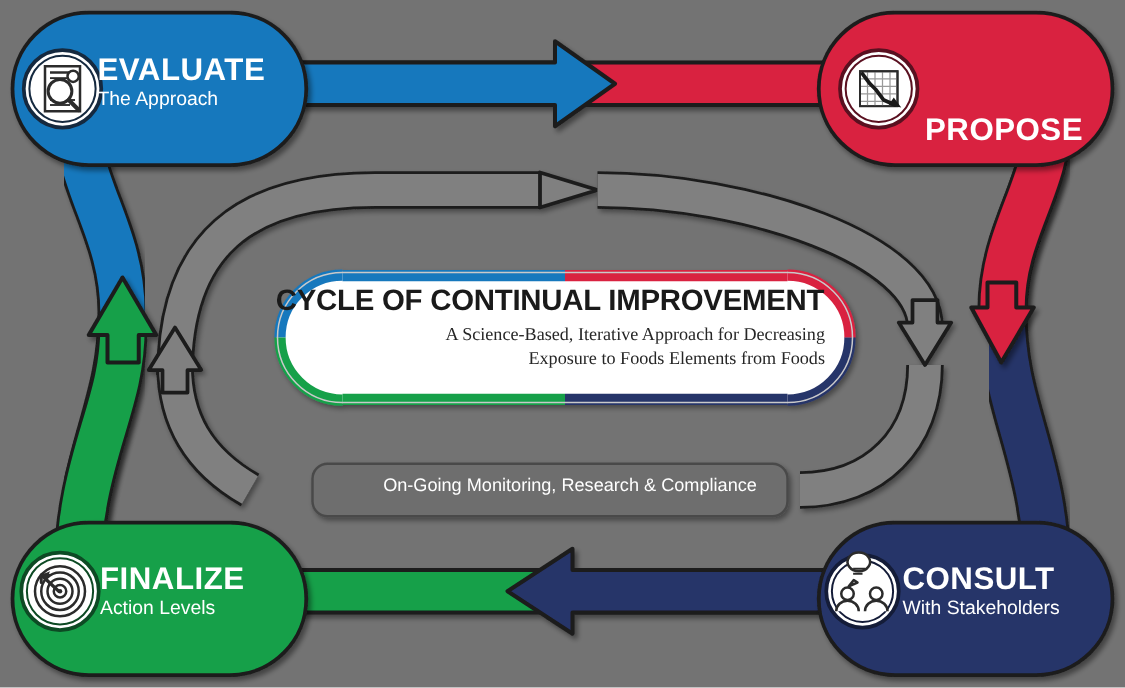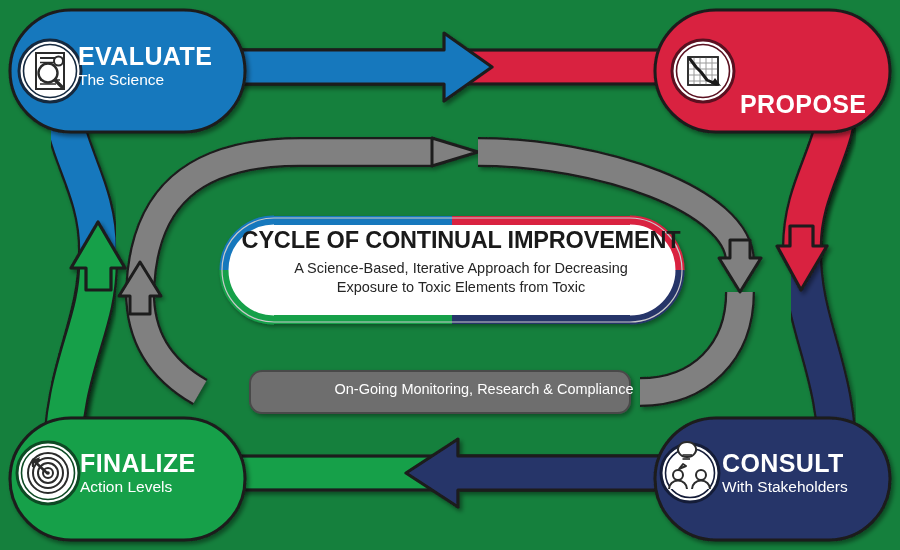--- a/index.html
+++ b/index.html
@@ -8,21 +8,21 @@
     background: #ffffff;
   }
   body {
     font-family: "Liberation Sans", sans-serif;
   }
   #canvas {
     position: relative;
     width: 900px;
     height: 550px;
     overflow: hidden;
-    background: #15803d;
+    background: #737373;
   }
   #diagram-svg {
     position: absolute;
     left: 0;
     top: 0;
     width: 900px;
     height: 550px;
   }
   .node-label-wrap {
     position: absolute;
@@ -41,57 +41,57 @@
     font-family: "Liberation Sans", sans-serif;
     font-weight: normal;
     font-size: 15.5px;
     color: #ffffff;
     line-height: 1.2;
     margin-top: 2px;
     white-space: nowrap;
   }
   #center-text {
     position: absolute;
-    left: 241px;
+    left: 220px;
     top: 228px;
     width: 440px;
     text-align: center;
     pointer-events: none;
   }
   #center-title {
     font-family: "Liberation Sans", sans-serif;
     font-weight: bold;
     font-size: 23.5px;
     letter-spacing: -0.2px;
     color: #1a1a1a;
     line-height: 1.1;
     white-space: nowrap;
   }
   .center-sub-line {
-    font-family: Liberation Sans, sans-serif;
+    font-family: Liberation Serif, serif;
     font-size: 14.5px;
     color: #262626;
     line-height: 1.32;
     white-space: nowrap;
+    text-align: right;
   }
   #center-sub {
     margin-top: 5px;
   }
   #monitor-label-text {
     position: absolute;
     left: 250px;
     top: 381px;
     width: 412px;
     text-align: center;
     font-family: "Liberation Sans", sans-serif;
     font-size: 14.5px;
     color: #ffffff;
     white-space: nowrap;
     pointer-events: none;
-    padding-left: 28px;
   }
 </style>
 </head>
 <body>
 
 <div id="canvas">
 
   <svg id="diagram-svg" viewBox="0 0 900 550">
     <defs>
       <filter id="dropsh" x="-30%" y="-30%" width="180%" height="180%">
@@ -265,40 +265,40 @@
       <circle cx="0" cy="0" r="1.8" fill="#2b2b2b"></circle>
       <line x1="-1" y1="0" x2="-15" y2="-13" stroke="#2b2b2b" stroke-width="2.6" stroke-linecap="round"></line>
       <path d="M -15 -13 L -9 -13 M -15 -13 L -15 -7" fill="none" stroke="#2b2b2b" stroke-width="2.4" stroke-linecap="round"></path>
       <polygon points="-15,-13 -8,-16 -11,-9" fill="#2b2b2b"></polygon>
     </g>
 
   </svg>
 
   <div class="node-label-wrap" style="left:78px; top:43px;">
     <div class="node-title">EVALUATE</div>
-    <div class="node-sub">The Science</div>
+    <div class="node-sub">The Approach</div>
   </div>
 
   <div class="node-label-wrap" style="left:740px; top:43px;margin-top:48px;">
     <div class="node-title">PROPOSE</div>
   </div>
 
   <div class="node-label-wrap" style="left:80px; top:450px;">
     <div class="node-title">FINALIZE</div>
     <div class="node-sub">Action Levels</div>
   </div>
 
   <div class="node-label-wrap" style="left:722px; top:450px;">
     <div class="node-title">CONSULT</div>
     <div class="node-sub">With Stakeholders</div>
   </div>
 
   <div id="center-text">
     <div id="center-title">CYCLE OF CONTINUAL IMPROVEMENT</div>
     <div id="center-sub">
       <div class="center-sub-line">A Science-Based, Iterative Approach for Decreasing</div>
-      <div class="center-sub-line">Exposure to Toxic Elements from Toxic</div>
+      <div class="center-sub-line">Exposure to Foods Elements from Foods</div>
     </div>
   </div>
 
   <div id="monitor-label-text">On-Going Monitoring, Research &amp; Compliance</div>
 
 </div>
 
 </body></html>

